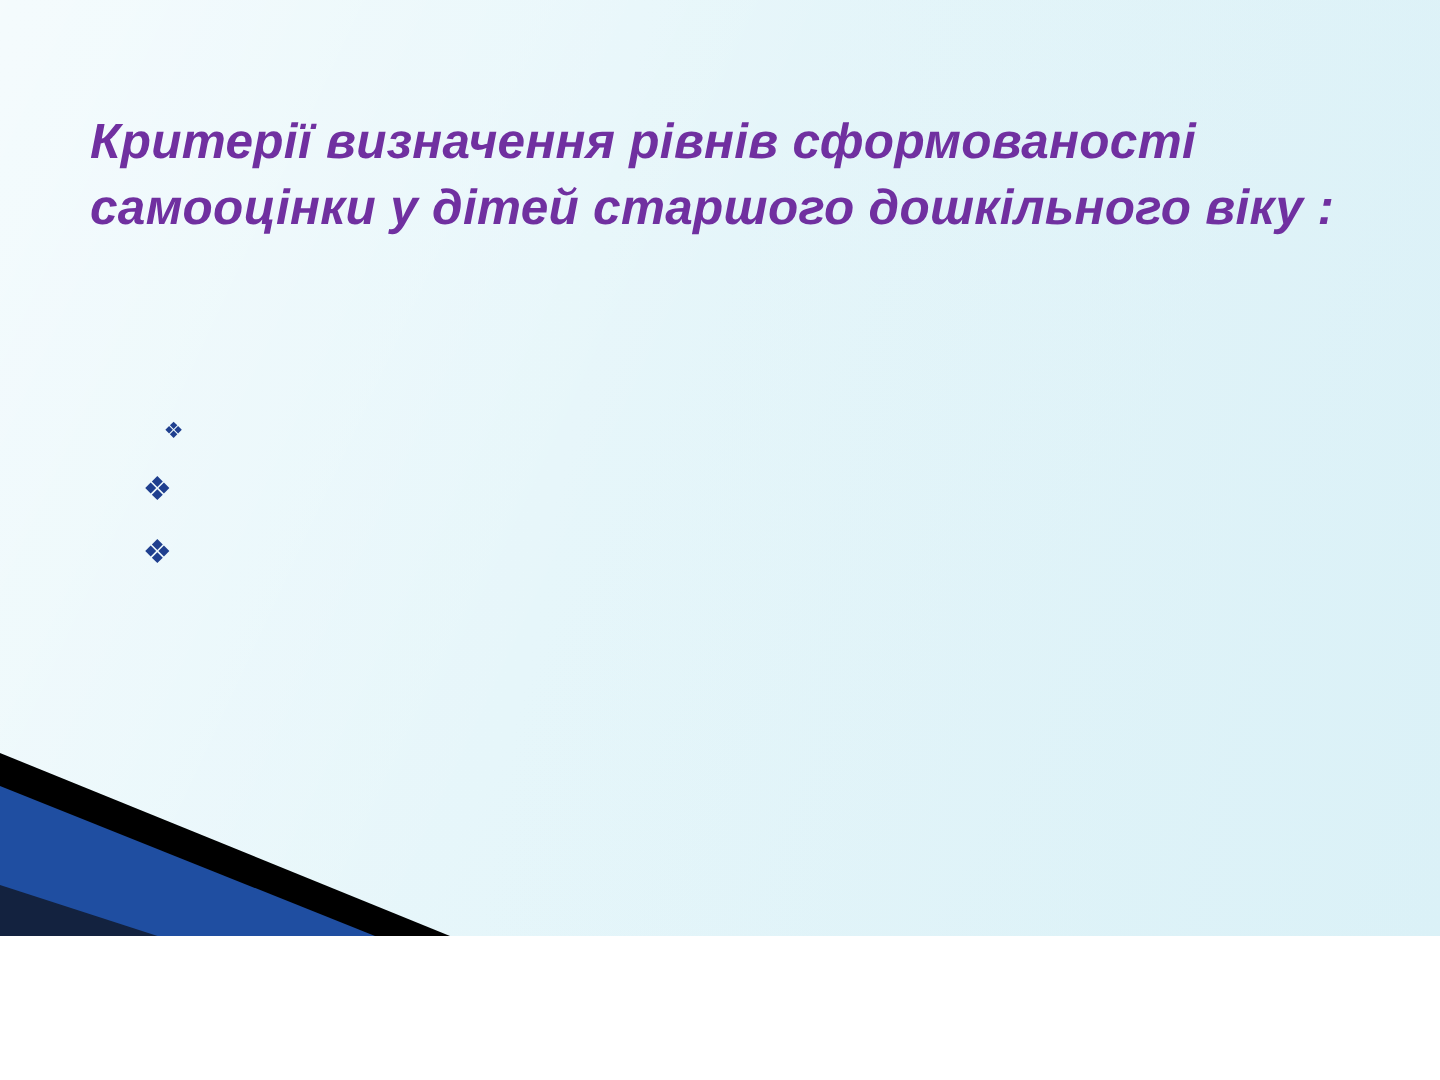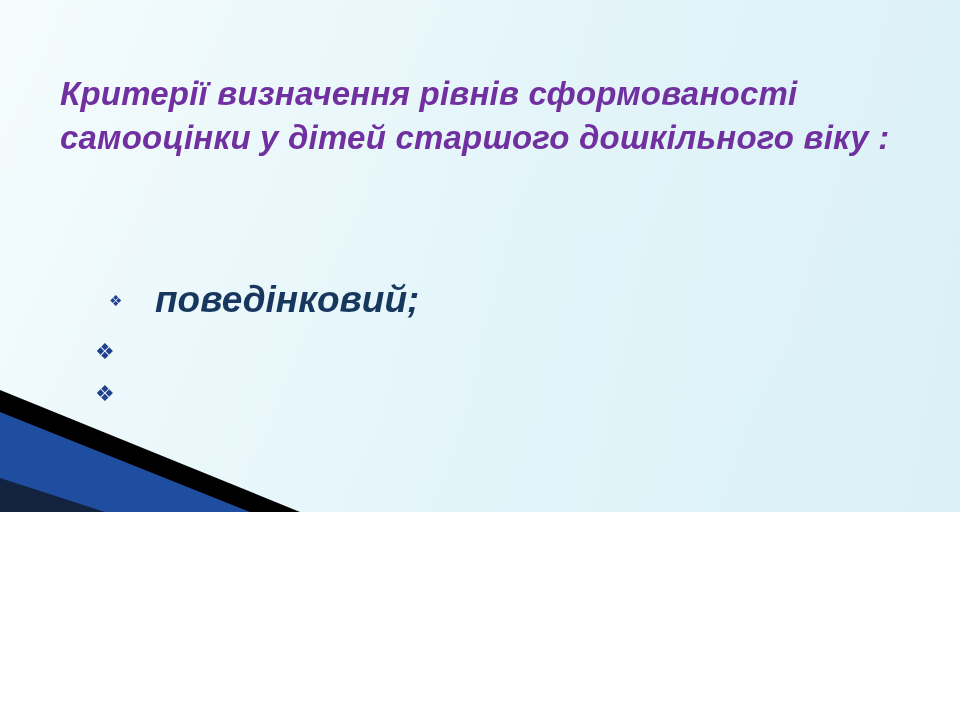--- a/index.html
+++ b/index.html
@@ -8,21 +8,21 @@
   }
   body {
     width: 960px;
     height: 720px;
     overflow: hidden;
     font-family: "Liberation Sans", sans-serif;
   }
   .slide {
     position: relative;
     width: 960px;
-    height: 512px;
+    height: 624px;
     background: linear-gradient(100deg, #e8f7fb 0%, #e6f6fa 40%, #dff2f7 100%);
     overflow: hidden;
   }
   
   .slide::before {
     content: "";
     position: absolute;
     inset: 0;
     background: linear-gradient(115deg, rgba(255,255,255,0.55) 0%, rgba(255,255,255,0.0) 45%, rgba(214,240,247,0.5) 100%);
     pointer-events: none;
@@ -91,21 +91,20 @@
 <body>
 
 <div class="slide">
 
   <div class="title">  Критерії визначення рівнів сформованості самооцінки у дітей старшого дошкільного віку :</div>
 
   <div class="bullets">
 
     <div class="bullet-row indented">
       <span class="bullet-mark">❖</span>
-      <span class="bullet-text">поведінковий;</span>
     </div>
 
     <div class="bullet-row">
       <span class="bullet-mark">❖</span>
     </div>
 
     <div class="bullet-row">
       <span class="bullet-mark">❖</span>
     </div>
 

